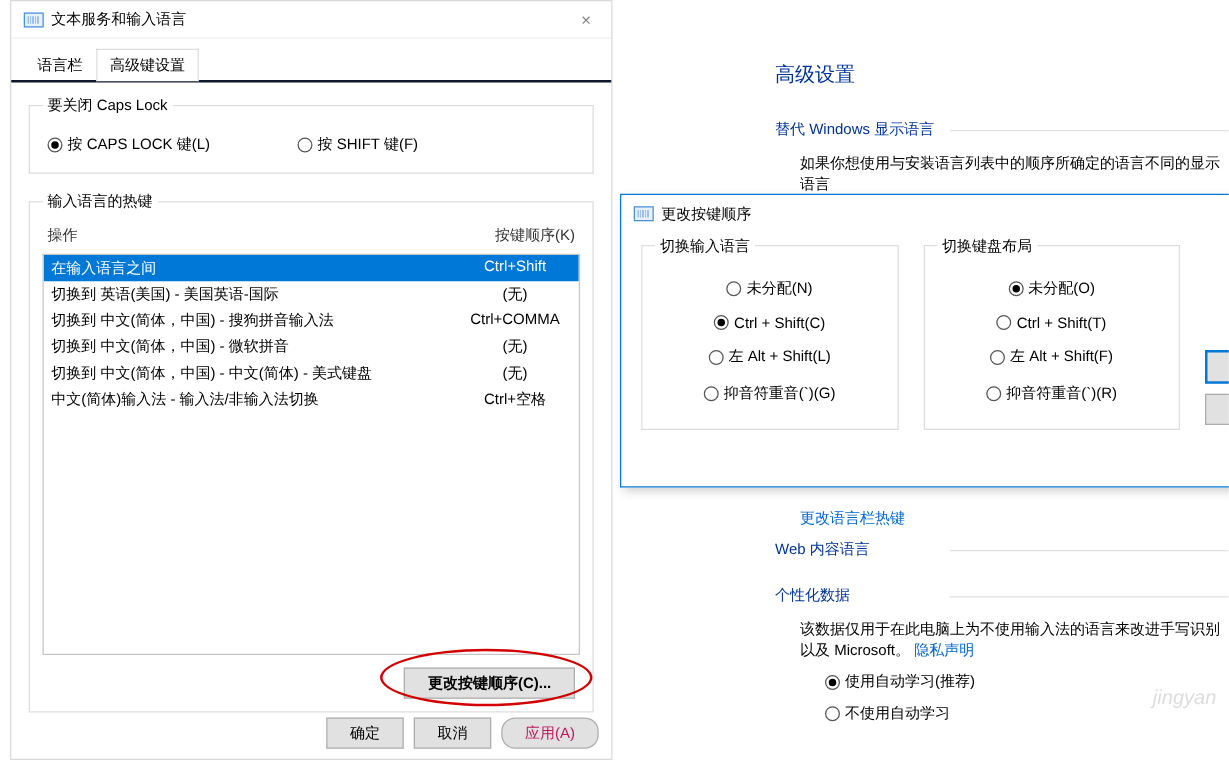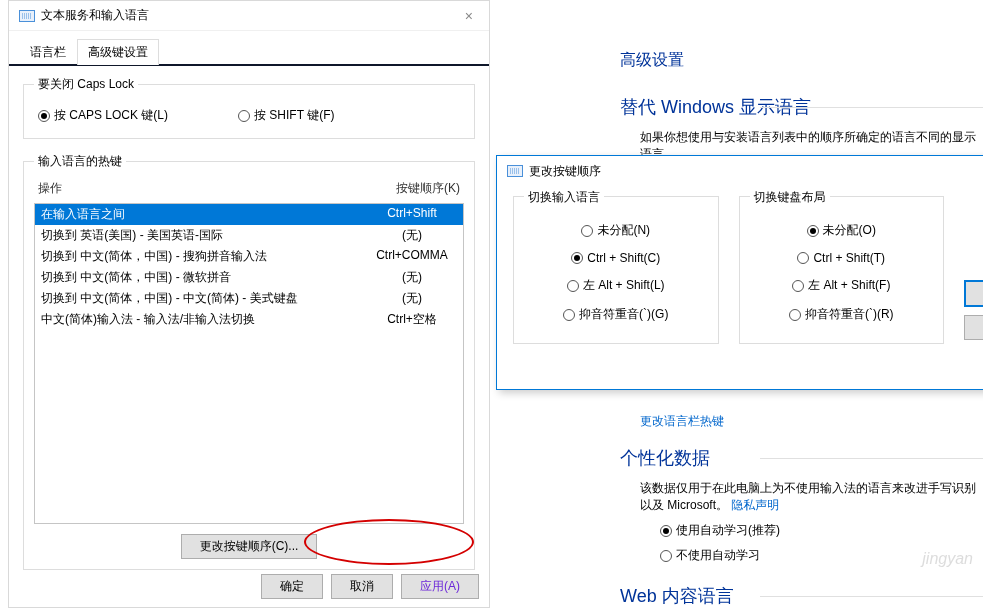--- a/index.html
+++ b/index.html
@@ -18,71 +18,71 @@
 .radio{display:flex;align-items:center;gap:4px;cursor:pointer;}
 .radio i{width:12px;height:12px;border:1px solid #555;border-radius:50%;display:inline-block;position:relative;}
 .radio.sel i::after{content:"";position:absolute;width:6px;height:6px;background:#000;border-radius:50%;left:2px;top:2px;}
 .hdr-row{display:flex;padding:2px 4px 6px;color:#333;}
 .hdr-row .h1{flex:1;}
 .list{border:1px solid #c5c5c5;height:321px;overflow:hidden;background:#fff;}
 .li{display:flex;padding:2px 6px;}
 .li .c1{flex:1;}
 .li .c2{width:90px;text-align:center;}
 .li.sel{background:#0078d7;color:#fff;}
-.btnrow{display:flex;justify-content:center;padding:10px 4px 0;position:relative;}
+.btnrow{display:flex;justify-content:flex-end;padding:10px 4px 0;position:relative;font-weight:bold;}
 button{font:inherit;background:#e1e1e1;border:1px solid #adadad;padding:3px 18px;cursor:pointer;}
 button.primary{border:2px solid #0078d7;}
 .ellipse{position:absolute;right:-10px;top:-5px;width:170px;height:46px;border:2px solid #d40000;border-radius:50%;pointer-events:none;}
 .dlg-btns{position:absolute;bottom:8px;right:10px;display:flex;gap:8px;}
 .bg{position:absolute;left:490px;top:0;right:0;height:608px;background:#fff;padding:50px 0 0 130px;}
 .bg h2{color:#003399;font-size:16px;font-weight:normal;margin-bottom:24px;}
 .bg .sec{margin-bottom:20px;}
-.bg .sec-title{color:#003399;font-size:18px;margin-bottom:10px;position:relative;}
+.bg .sec-title{color:#003399;font-size:12px;margin-bottom:10px;position:relative;}
 .bg .sec-title::after{content:"";position:absolute;left:140px;right:0;top:50%;border-top:1px solid #e0e0e0;}
 .bg .ind{padding-left:20px;margin-bottom:8px;}
 .bg a{color:#0066cc;text-decoration:none;}
 .dlg-pop{position:absolute;left:496px;top:155px;width:551px;height:235px;border:1px solid #0078d7;background:#fff;box-shadow:3px 3px 8px rgba(0,0,0,0.2);}
 .dlg-pop .dlg-title{border-bottom:none;}
 .dlg-pop .pbody{padding:10px 16px;display:flex;gap:20px;}
 .grp{flex:1;border:1px solid #ddd;padding:8px 10px;}
 .grp-title{position:relative;top:-16px;background:#fff;display:inline-block;padding:0 4px;}
 .grp .radio{margin-bottom:12px;justify-content:center;}
 .pop-btns{width:66px;display:flex;flex-direction:column;gap:8px;justify-content:flex-end;padding-bottom:4px;}
 .pop-btns button{padding:3px 8px;}
 .kbd-icon{width:16px;height:12px;border:1px solid #4a90d9;background:#e8f0fb;position:relative;}
 .kbd-icon::before{content:"";position:absolute;inset:2px;background:repeating-linear-gradient(90deg,#4a90d9 0 1px,transparent 1px 2px);opacity:.5;}
-.muted{color:#6d28d9;}
+.muted{color:#be185d;border-radius:11px;}
 .wm{position:absolute;right:10px;bottom:40px;font-size:16px;color:#bbb;opacity:0.5;font-style:italic;}
 </style>
 </head>
 <body>
 
 <div class="bg">
   <h2>高级设置</h2>
   <div class="sec">
     <div class="sec-title">替代 Windows 显示语言</div>
     <div class="ind">如果你想使用与安装语言列表中的顺序所确定的语言不同的显示语言</div>
   </div>
   <a href="#" class="ind" style="display:block;margin-top:250px;">更改语言栏热键</a>
+  <div class="sec">
+    <div class="sec-title">Web 内容语言</div>
+  </div>
   <div class="sec" style="margin-top:16px;">
     <div class="sec-title">个性化数据</div>
     <div class="ind"><span>该数据仅用于在此电脑上为不使用输入法的语言来改进手写识别以及 Microsoft。</span> <a href="#">隐私声明</a></div>
     <div class="ind" style="padding-left:40px;margin-top:6px;">
       <div class="radio sel">
           <i></i>
           <span>使用自动学习(推荐)</span>
         </div>
       <div class="radio" style="margin-top:8px;">
           <i></i>
           <span>不使用自动学习</span>
         </div>
     </div>
-  </div>
-  <div class="sec">
-    <div class="sec-title">Web 内容语言</div>
   </div>
   <div class="wm">jingyan</div>
 </div>
 
 <div class="dlg-main">
   <div class="dlg-title">
     <span class="icon">
         <span class="kbd-icon"></span>
       </span>
     <span>文本服务和输入语言</span>

